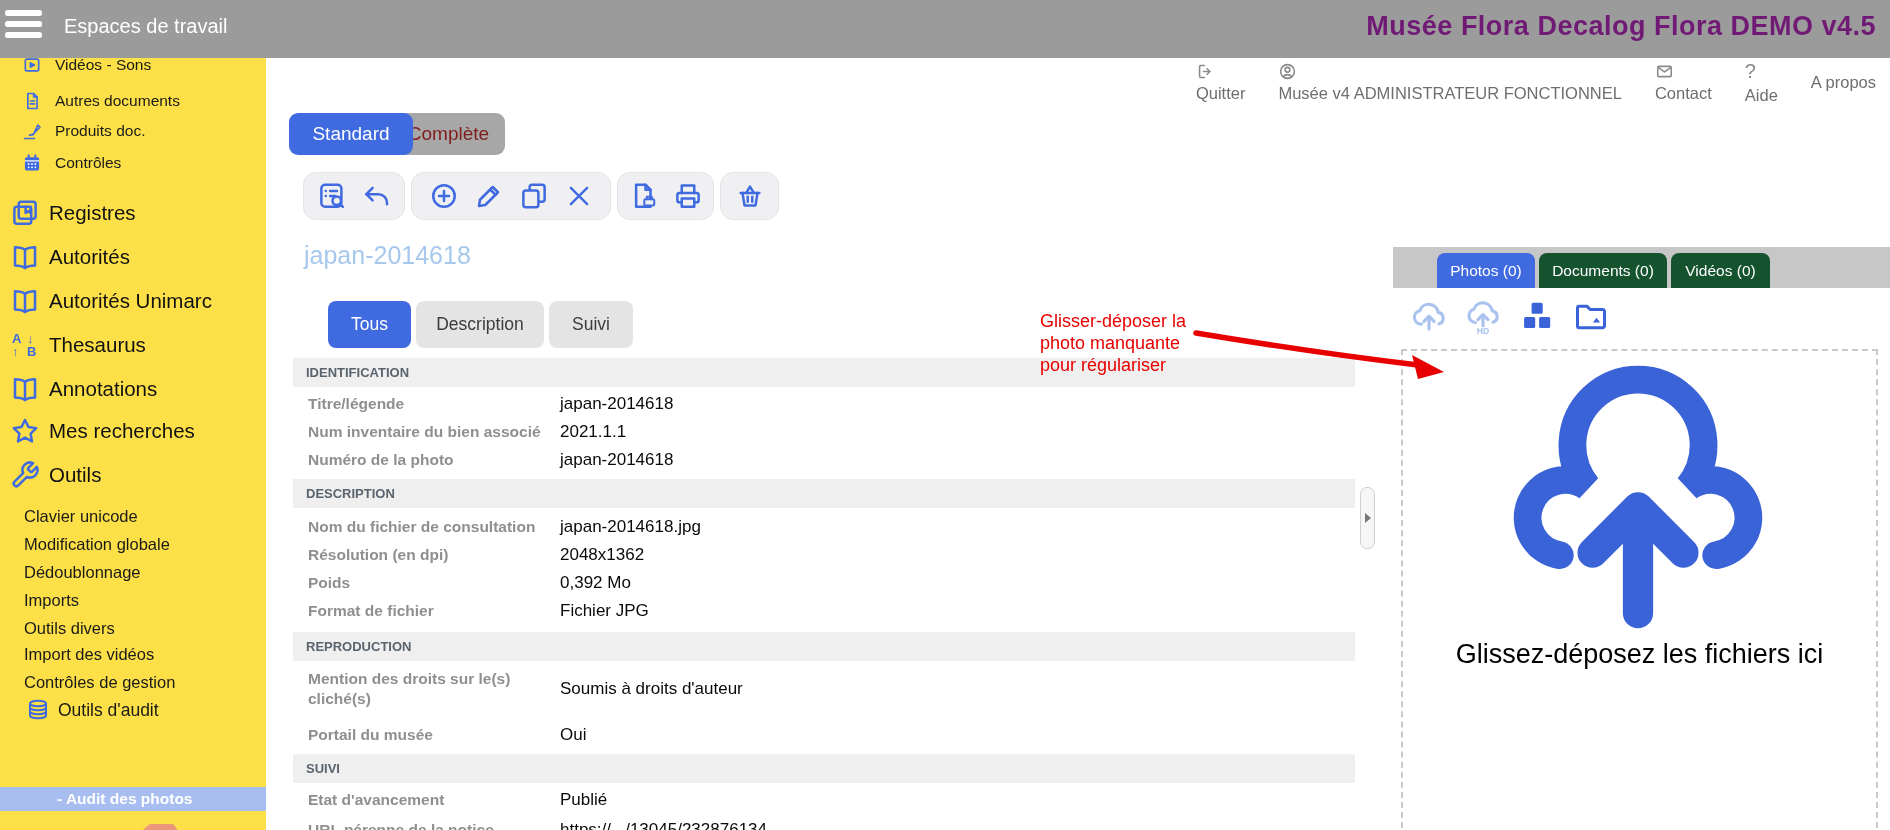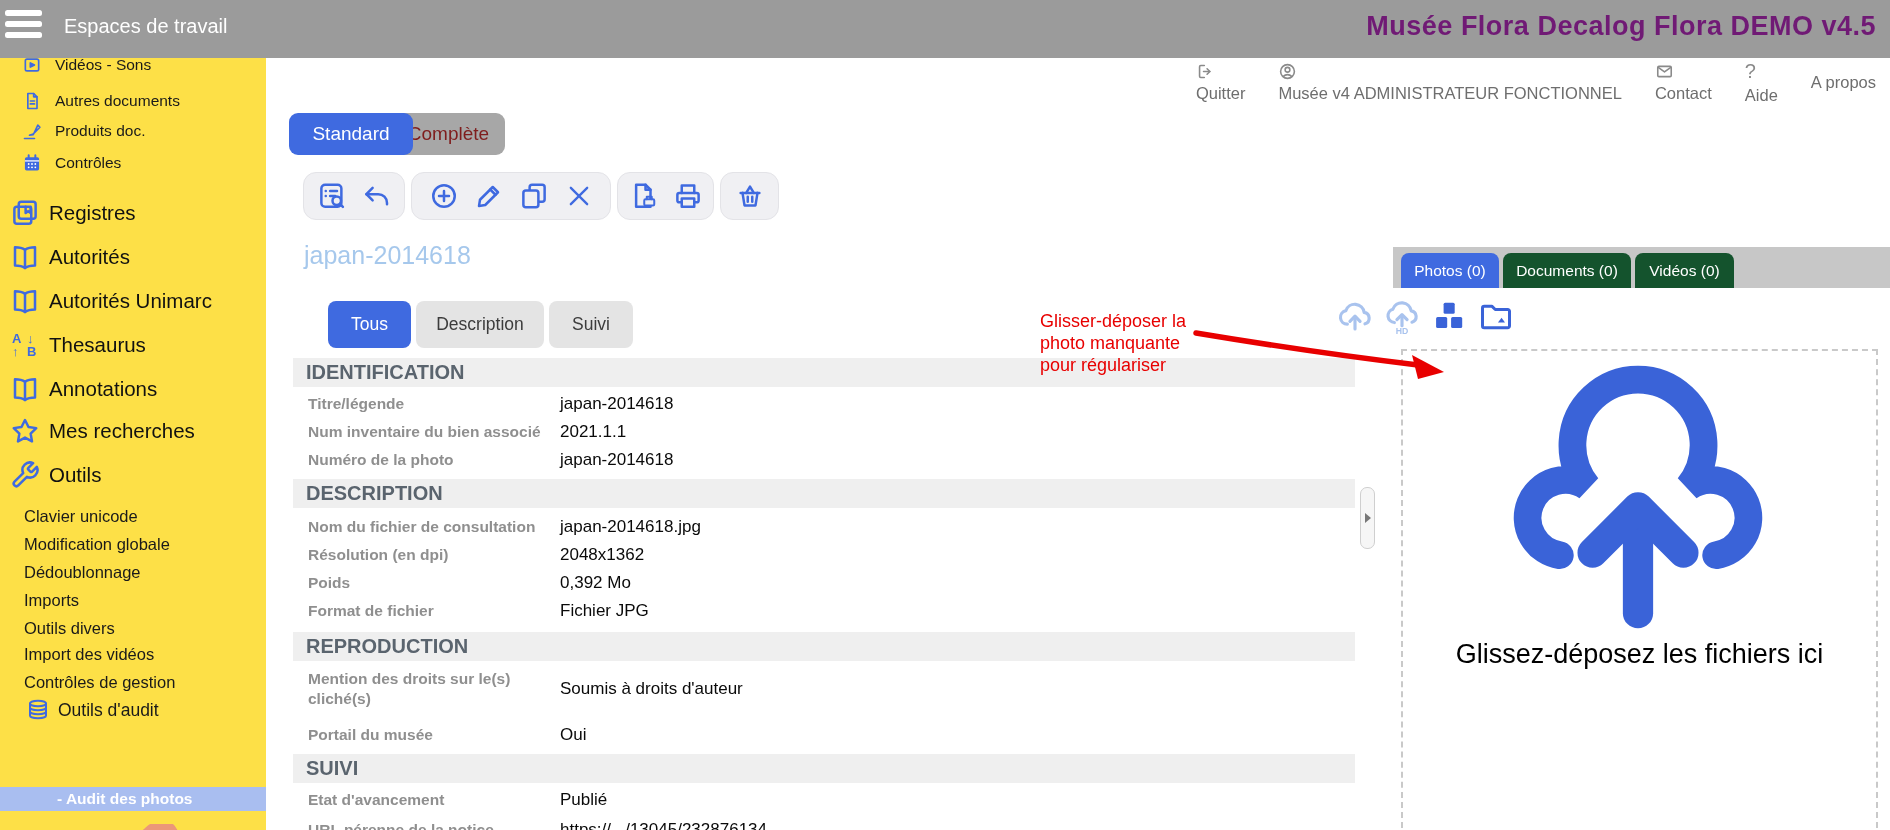--- a/index.html
+++ b/index.html
@@ -39,35 +39,35 @@
   .vtab.off{background:#a7a7a7;color:#7f1d1d;}
   
   .tgroup{top:172px;height:48px;background:#f0f0f3;border:1px solid #e3e3e7;border-radius:13px;display:flex;align-items:center;justify-content:center;gap:13px;box-sizing:border-box;}
   .tbtn{width:32px;height:32px;display:flex;align-items:center;justify-content:center;color:#3f6ae0;cursor:pointer;}
   
   .rec-title{left:304px;top:241px;font-size:25px;color:#a6c8ec;}
   .rtab{top:301px;height:47px;border-radius:8px;display:flex;align-items:center;justify-content:center;font-size:17.5px;cursor:pointer;}
   .rtab.on{background:#3f6ae0;color:#fff;}
   .rtab.off{background:#e4e4e4;color:#3c3c3c;}
   
-  .sband{left:293px;width:1062px;height:29px;background:#efefef;color:#5a646e;font-weight:700;font-size:20px;display:flex;align-items:center;padding-left:13px;box-sizing:border-box;}
+  .sband{left:293px;width:1062px;height:29px;background:#efefef;color:#5a646e;font-weight:700;font-size:13px;display:flex;align-items:center;padding-left:13px;box-sizing:border-box;}
   .frow{left:293px;width:1062px;display:flex;align-items:center;padding-left:15px;box-sizing:border-box;}
   .fl{width:252px;flex:none;color:#8f8f8f;font-weight:700;font-size:15.5px;line-height:20px;}
   .fv{color:#0a0a0a;font-size:17px;}
   
   .anno{left:1040px;top:310px;color:#e80000;font-size:18px;line-height:22px;white-space:nowrap;z-index:6;}
   
   .handle{left:1360px;top:487px;width:13px;height:60px;background:#f6f6f6;border:1px solid #cfcfcf;border-radius:7px;cursor:pointer;display:flex;align-items:center;justify-content:center;}
   .handle .tri{width:0;height:0;border-top:5px solid transparent;border-bottom:5px solid transparent;border-left:6px solid #777;}
   
   .pstrip{left:1393px;top:247px;width:497px;height:41px;background:#c7c7c7;display:flex;align-items:flex-end;gap:4px;padding-left:8px;box-sizing:border-box;}
   .ptab{height:35px;border-radius:8px 8px 0 0;display:flex;align-items:center;justify-content:center;font-size:15.5px;color:#fff;cursor:pointer;}
-  .ptab.on{background:#3f6ae0;}
+  .ptab.on{background:#3f6ae0;margin-left:36px;}
   .ptab.off{background:#14532d;}
-  .picons{left:1335px;top:297px;display:flex;align-items:flex-end;gap:7px;}
+  .picons{left:1409px;top:297px;display:flex;align-items:flex-end;gap:14px;}
   .pic{width:40px;height:40px;display:flex;align-items:center;justify-content:center;cursor:pointer;}
   .pale{color:#a9c3ee;}
   .strong{color:#3a63d8;}
   .dropzone{left:1401px;top:349px;width:477px;height:620px;border:2px dashed #c9c9c9;box-sizing:border-box;background:#fff;}
   .bigcloud{position:absolute;left:70px;top:10px;color:#3a63d8;}
   .dz-caption{position:absolute;left:0;top:288px;width:100%;text-align:center;font-size:27px;color:#000;}
   .arrow-svg{left:1190px;top:315px;z-index:7;}
 </style>
 </head>
 <body>

